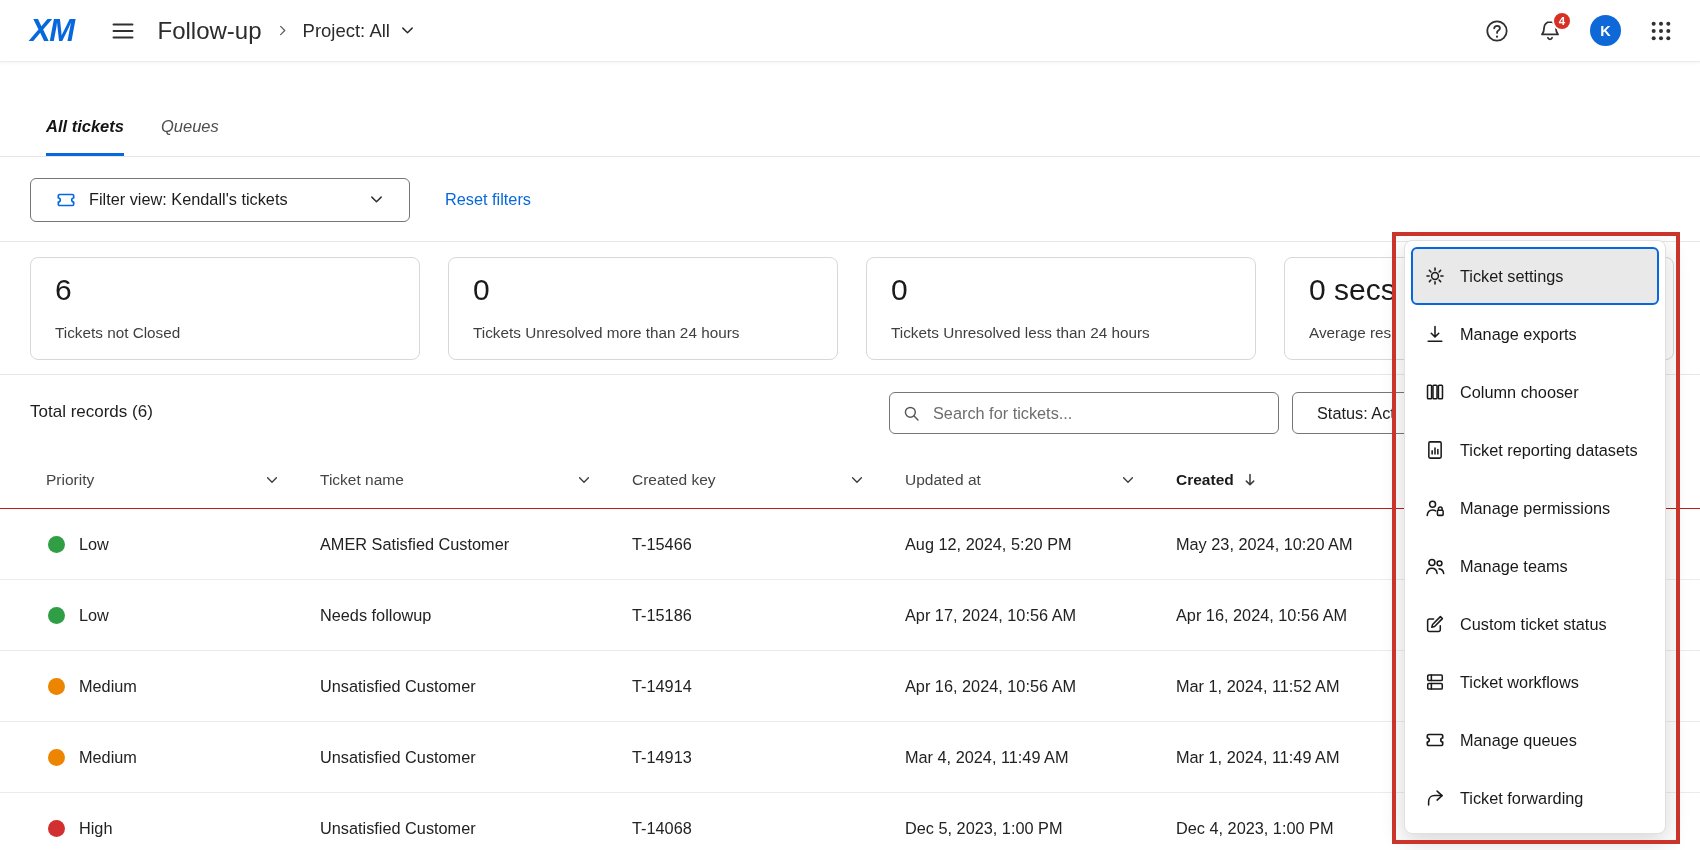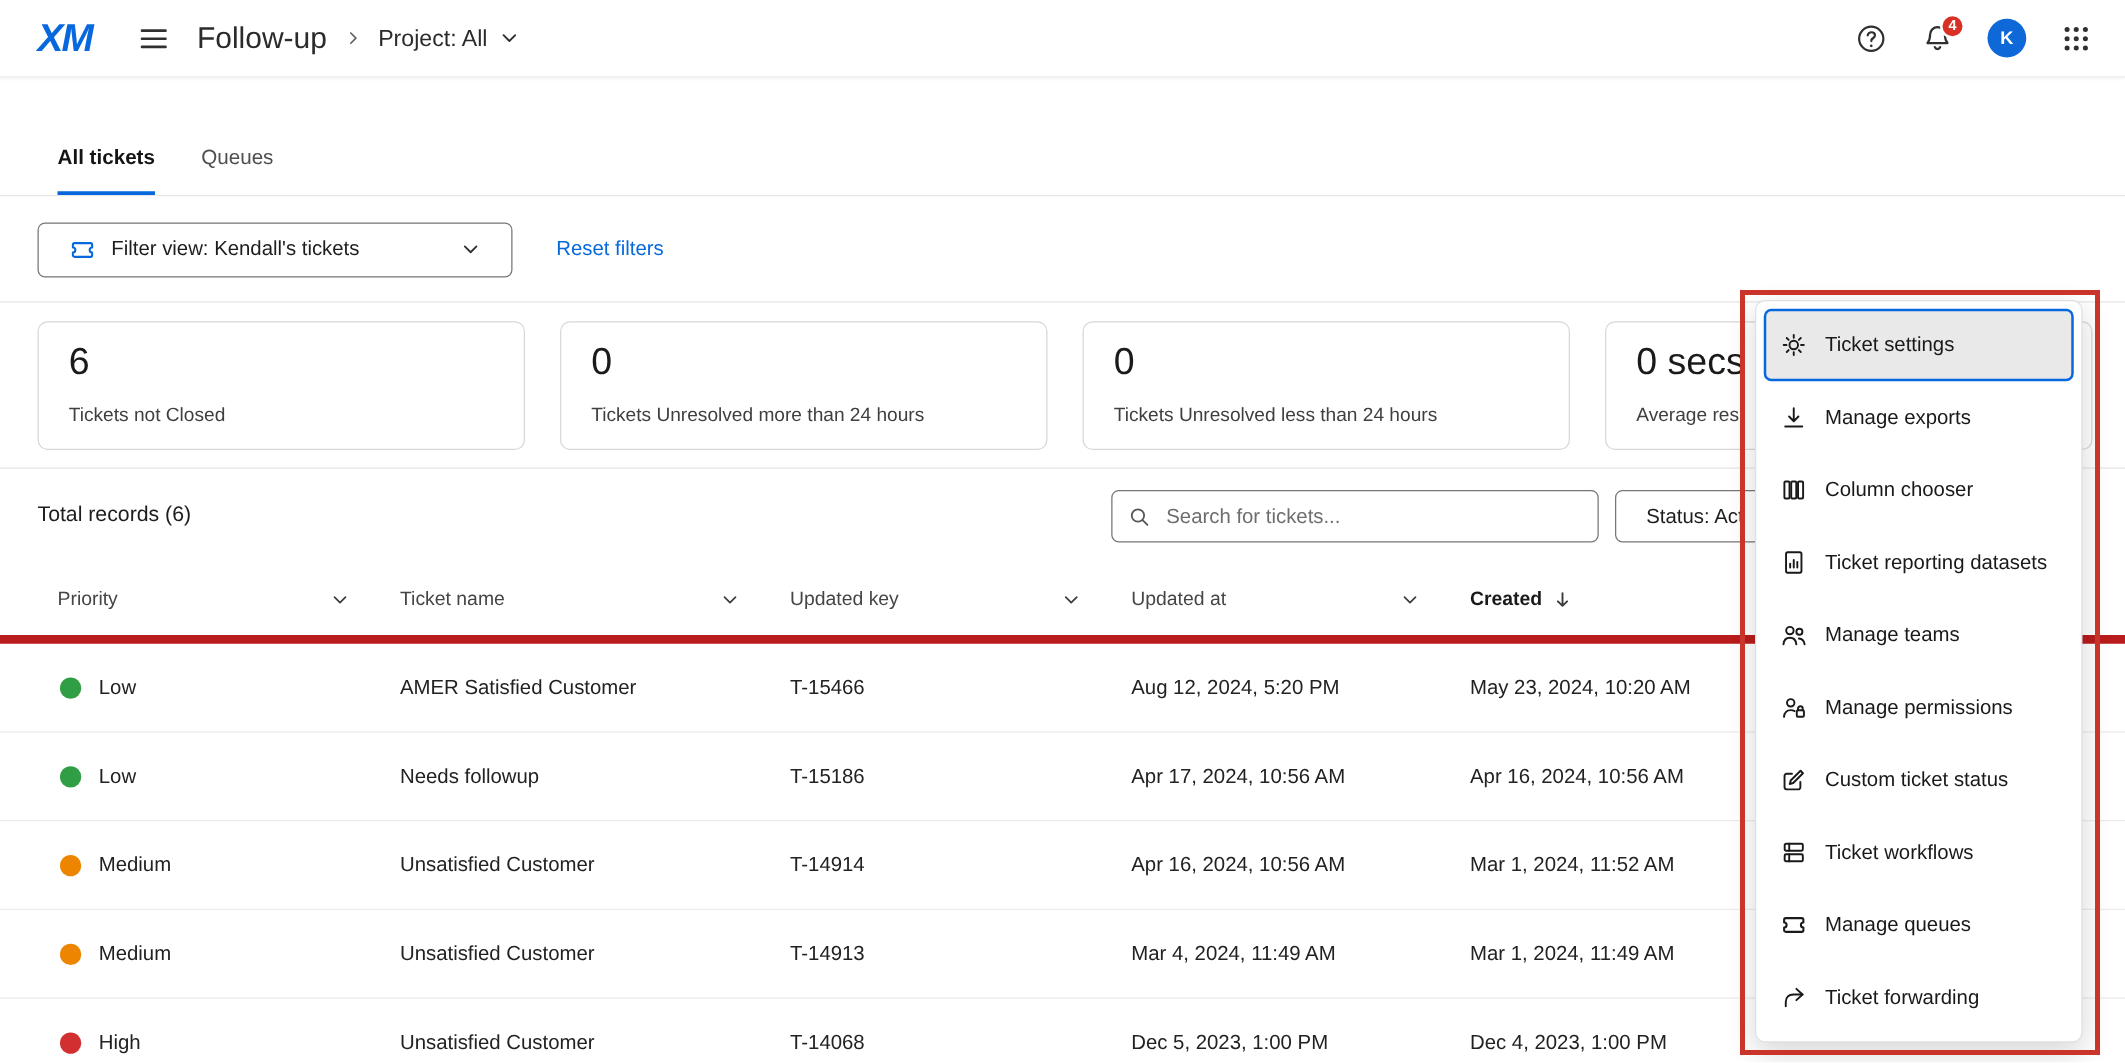--- a/index.html
+++ b/index.html
@@ -29,21 +29,21 @@
   .topbar-right{margin-left:auto;display:flex;align-items:center;gap:27px;}
   .bell-wrap{position:relative;display:inline-flex;cursor:pointer;}
   .badge{position:absolute;top:-7px;right:-9px;min-width:20px;height:20px;border-radius:10px;
     background:var(--badge-red);border:2px solid #fff;color:#fff;font-size:11.5px;font-weight:700;
     display:flex;align-items:center;justify-content:center;box-sizing:border-box;padding:0 4px;}
   .avatar{width:31px;height:31px;border-radius:50%;background:var(--avatar-blue);color:#fff;
     font-size:14.5px;font-weight:700;display:flex;align-items:center;justify-content:center;cursor:pointer;}
 
   
   .tabs{position:absolute;top:100px;left:0;right:0;height:57px;display:flex;gap:37px;
-    padding-left:46px;border-bottom:1px solid var(--divider);box-sizing:border-box;}
+    padding-left:46px;border-bottom:1px solid var(--divider);box-sizing:border-box;font-style:italic;}
   .tab{display:flex;align-items:center;height:100%;box-sizing:border-box;font-size:16.5px;
     color:#4f4f4f;cursor:pointer;border-bottom:3px solid transparent;}
   .tab.active{color:#141414;font-weight:700;border-bottom-color:var(--accent-blue);}
 
   
   .filter-row{position:absolute;top:158px;left:0;right:0;height:84px;display:flex;align-items:center;
     padding:0 28px 0 30px;border-bottom:1px solid var(--divider);box-sizing:border-box;}
   .btn{display:inline-flex;align-items:center;height:44px;border:1px solid #767676;border-radius:6px;
     background:#fff;font-family:inherit;font-size:16.3px;color:#1d1d1d;padding:0 24px;cursor:pointer;}
   .filter-view-btn{width:380px;justify-content:space-between;}
@@ -72,21 +72,21 @@
     border-radius:6px;display:flex;align-items:center;gap:10px;padding:0 12px;background:#fff;box-sizing:border-box;}
   .search-box .icon{color:#555;}
   .search-box .icon svg{width:19px;height:19px;}
   .search-box input{flex:1;border:none;outline:none;font-family:inherit;font-size:16.3px;color:#222;background:transparent;min-width:0;}
   .search-box input::placeholder{color:#6e6e6e;}
   .status-btn{position:absolute;top:392px;left:1292px;width:210px;height:42px;white-space:nowrap;overflow:hidden;}
 
   
   .table{position:absolute;top:452px;left:0;right:0;}
   .thead,.trow{display:grid;grid-template-columns:274px 312px 273px 271px auto;padding-left:46px;align-items:center;}
-  .thead{height:56px;border-bottom:7px solid #b91c1c;}
+  .thead{height:56px;border-bottom:1px solid #b91c1c;}
   .th{display:flex;align-items:center;justify-content:space-between;padding-right:40px;
     font-size:15.5px;color:#454545;cursor:pointer;}
   .th .icon{color:#3c3c3c;}
   .th .icon svg{width:16px;height:16px;}
   .th.sorted{justify-content:flex-start;gap:7px;font-weight:700;color:#1a1a1a;}
   .th.sorted .icon svg{width:18px;height:18px;}
   .trow{height:70px;border-bottom:1px solid #ececec;font-size:16.3px;color:#222;cursor:pointer;}
   .priority-cell{display:flex;align-items:center;gap:14px;}
   .dot{width:17px;height:17px;border-radius:50%;margin-left:2px;flex:none;}
   .dot.low{background:var(--priority-low);}
@@ -236,21 +236,21 @@
         </div>
         <div class="th">
           <span>Ticket name</span>
           <span class="icon">
             <svg viewBox="0 0 20 20" fill="none" stroke="currentColor" stroke-width="1.7" stroke-linecap="round" stroke-linejoin="round">
               <path d="M4.5 7.2l5.5 5.5 5.5-5.5"></path>
             </svg>
           </span>
         </div>
         <div class="th">
-          <span>Updated key</span>
+          <span>Created key</span>
           <span class="icon">
             <svg viewBox="0 0 20 20" fill="none" stroke="currentColor" stroke-width="1.7" stroke-linecap="round" stroke-linejoin="round">
               <path d="M4.5 7.2l5.5 5.5 5.5-5.5"></path>
             </svg>
           </span>
         </div>
         <div class="th">
           <span>Updated at</span>
           <span class="icon">
             <svg viewBox="0 0 20 20" fill="none" stroke="currentColor" stroke-width="1.7" stroke-linecap="round" stroke-linejoin="round">
@@ -354,42 +354,42 @@
           <svg viewBox="0 0 20 20" fill="none" stroke="currentColor" stroke-width="1.4" stroke-linecap="round" stroke-linejoin="round">
             <rect x="4.4" y="2.6" width="11.2" height="14.8" rx="1.2"></rect>
             <path d="M7.4 13.7v-2.9M10 13.7V8.2M12.6 13.7V9.6"></path>
           </svg>
         </span>
         <span>Ticket reporting datasets</span>
       </div>
       <div class="menu-item">
         <span class="icon">
           <svg viewBox="0 0 20 20" fill="none" stroke="currentColor" stroke-width="1.4" stroke-linecap="round" stroke-linejoin="round">
+            <circle cx="7.8" cy="6.6" r="2.7"></circle>
+            <path d="M2.9 16.8c.3-3.1 2.3-4.9 5-4.9 1 0 1.9.2 2.7.7"></path>
+            <rect x="12.2" y="12" width="5.2" height="4.7" rx="0.9"></rect>
+            <path d="M13.1 12v-1.2a1.7 1.7 0 0 1 3.4 0V12"></path>
+          </svg>
+        </span>
+        <span>Manage permissions</span>
+      </div>
+      <div class="menu-item">
+        <span class="icon">
+          <svg viewBox="0 0 20 20" fill="none" stroke="currentColor" stroke-width="1.4" stroke-linecap="round" stroke-linejoin="round">
             <circle cx="7.2" cy="6.8" r="2.7"></circle>
             <path d="M2.5 16.8c.3-3 2.2-4.8 4.7-4.8s4.4 1.8 4.7 4.8"></path>
             <circle cx="14.1" cy="7.6" r="2.2"></circle>
             <path d="M13.7 12.6c2.3.2 3.9 1.7 4.2 4.2"></path>
           </svg>
         </span>
         <span>Manage teams</span>
       </div>
       <div class="menu-item">
         <span class="icon">
           <svg viewBox="0 0 20 20" fill="none" stroke="currentColor" stroke-width="1.4" stroke-linecap="round" stroke-linejoin="round">
-            <circle cx="7.8" cy="6.6" r="2.7"></circle>
-            <path d="M2.9 16.8c.3-3.1 2.3-4.9 5-4.9 1 0 1.9.2 2.7.7"></path>
-            <rect x="12.2" y="12" width="5.2" height="4.7" rx="0.9"></rect>
-            <path d="M13.1 12v-1.2a1.7 1.7 0 0 1 3.4 0V12"></path>
-          </svg>
-        </span>
-        <span>Manage permissions</span>
-      </div>
-      <div class="menu-item">
-        <span class="icon">
-          <svg viewBox="0 0 20 20" fill="none" stroke="currentColor" stroke-width="1.4" stroke-linecap="round" stroke-linejoin="round">
             <path d="M14.8 11.5v3.7a1.6 1.6 0 0 1-1.6 1.6H4.9a1.6 1.6 0 0 1-1.6-1.6V7a1.6 1.6 0 0 1 1.6-1.6h3.8"></path>
             <path d="M14.9 3.3l1.8 1.8-7.1 7.1-2.5.7.7-2.5 7.1-7.1z"></path>
           </svg>
         </span>
         <span>Custom ticket status</span>
       </div>
       <div class="menu-item">
         <span class="icon">
           <svg viewBox="0 0 20 20" fill="none" stroke="currentColor" stroke-width="1.4" stroke-linecap="round" stroke-linejoin="round">
             <rect x="3.4" y="3.6" width="13.2" height="5.1" rx="1"></rect>

